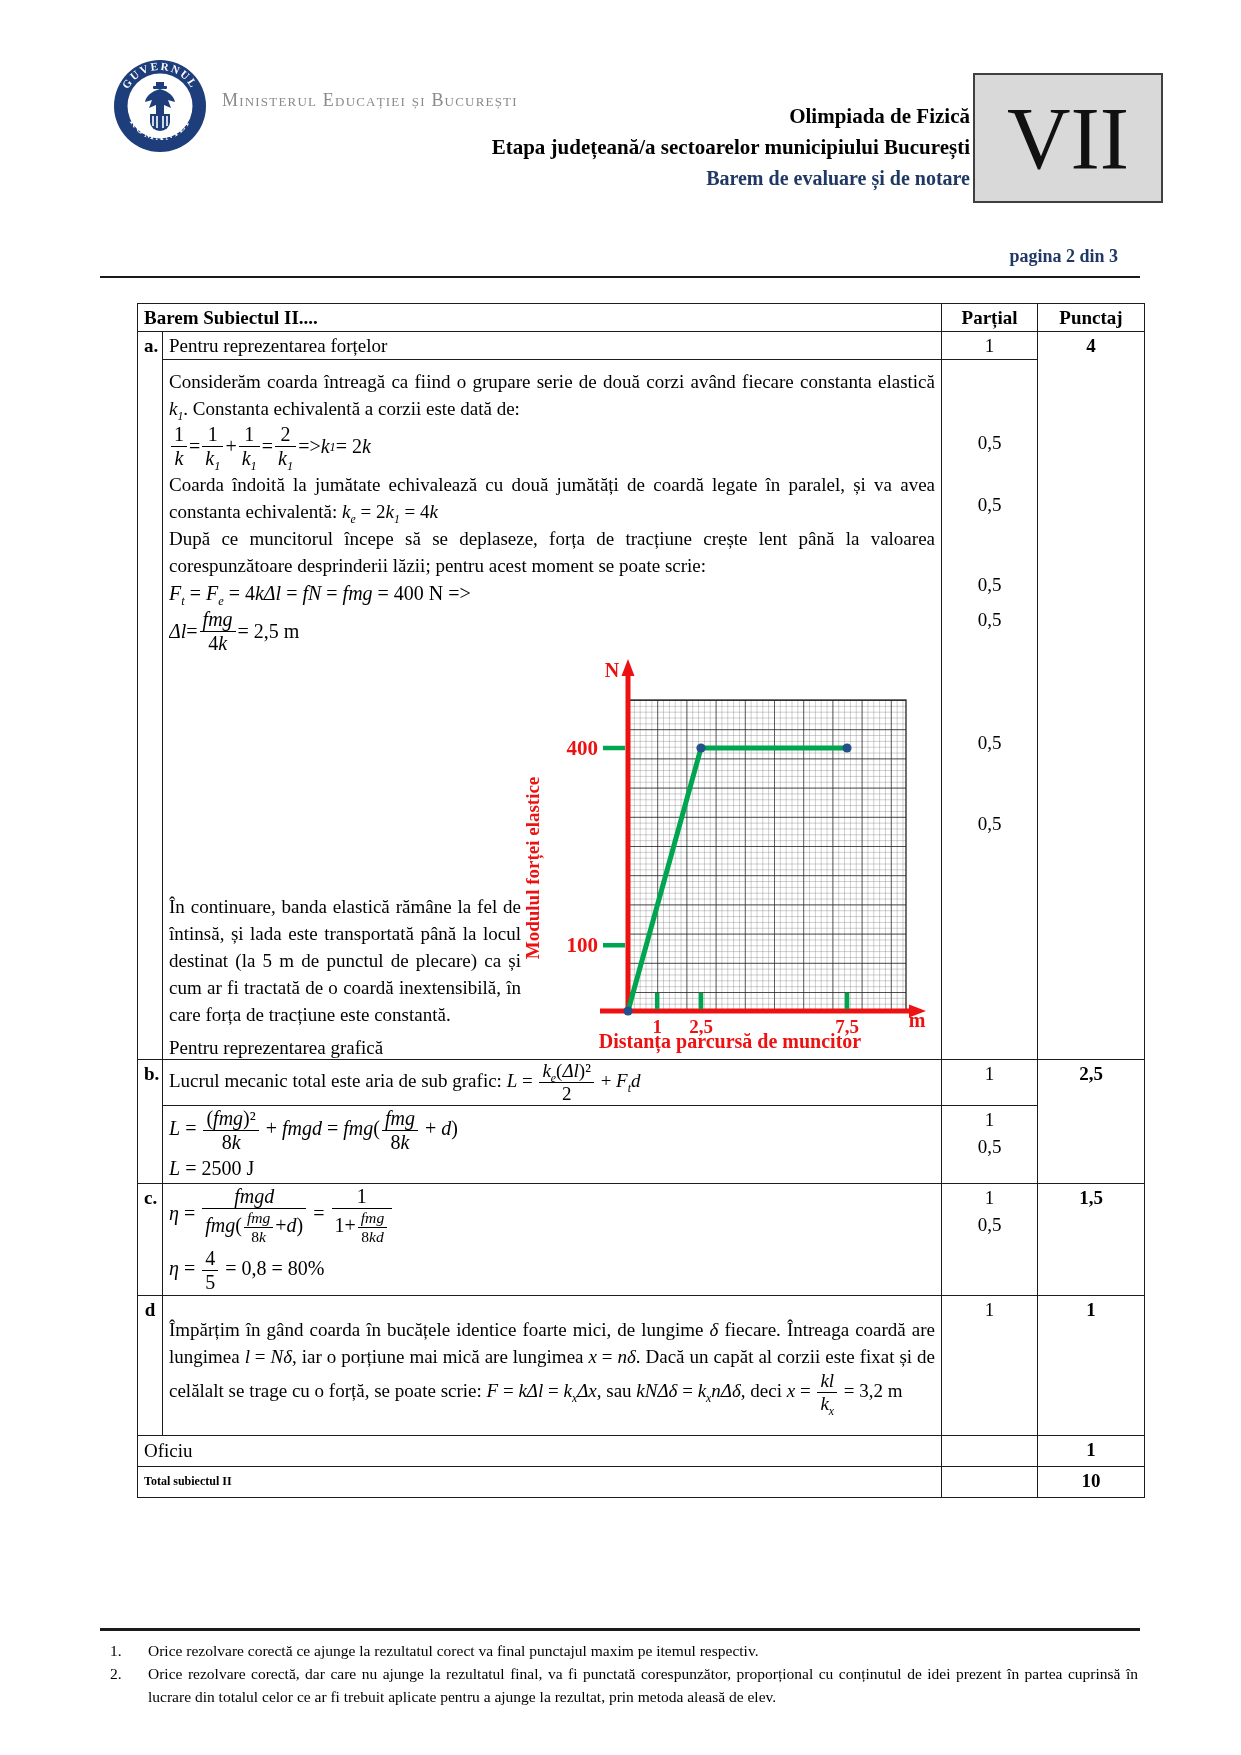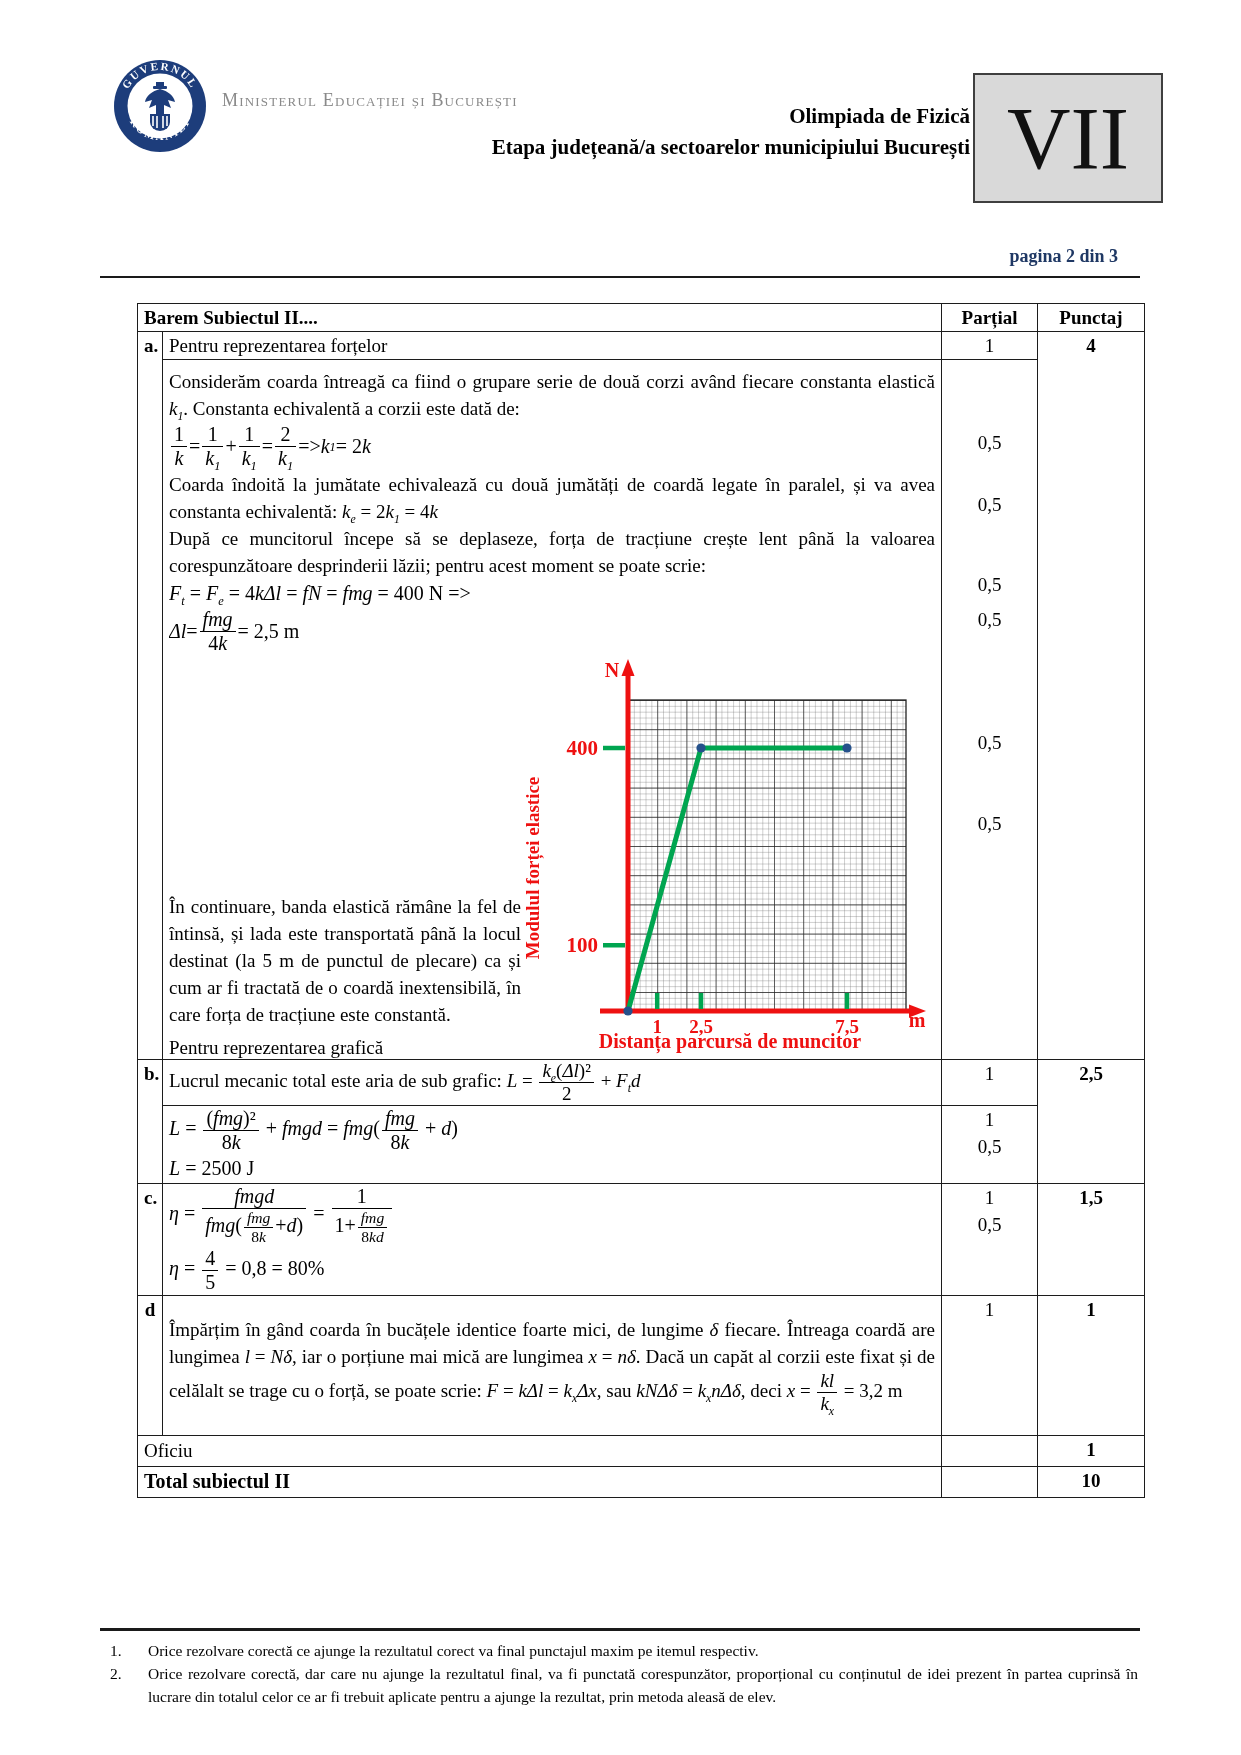--- a/index.html
+++ b/index.html
@@ -88,20 +88,21 @@
       <path d="M41 58 v10 M45 58 v12 M51 58 v12 M55 58 v10" stroke="#ffffff" stroke-width="1.6" fill="none"></path>
     </g>
   </svg>
 </div>
 
 <div class="abs ministry">Ministerul Educației și București</div>
 
 <div class="abs titles">
   <div class="t1">Olimpiada de Fizică</div>
   <div class="t2">Etapa județeană/a sectoarelor municipiului București</div>
+  <div class="t4">Barem de evaluare și de notare</div>
 </div>
 
 <div class="abs grade-box">VII</div>
 
 <div class="abs page-ind">pagina 2 din 3</div>
 <div class="abs rule-top"></div>
 
 <table class="barem">
   <colgroup>
       <col style="width:25px">
@@ -255,21 +256,21 @@
     <td class="pts">1</td>
   </tr>
 
   <tr style="height:31px">
     <td colspan="2" style="vertical-align:middle">Oficiu</td>
     <td></td>
     <td class="pts">1</td>
   </tr>
 
   <tr style="height:31px">
-    <td colspan="2" style="vertical-align:middle;font-weight:bold;font-size:20px">Total subiectul II</td>
+    <td colspan="2" style="vertical-align:middle;font-weight:bold;font-size:12px">Total subiectul II</td>
     <td></td>
     <td class="pts">10</td>
   </tr>
 </tbody>
   </table>
 
 <div class="abs rule-foot"></div>
 <div class="abs footnotes">
   <div class="fn-item">
     <div class="fn-num">1.</div>

